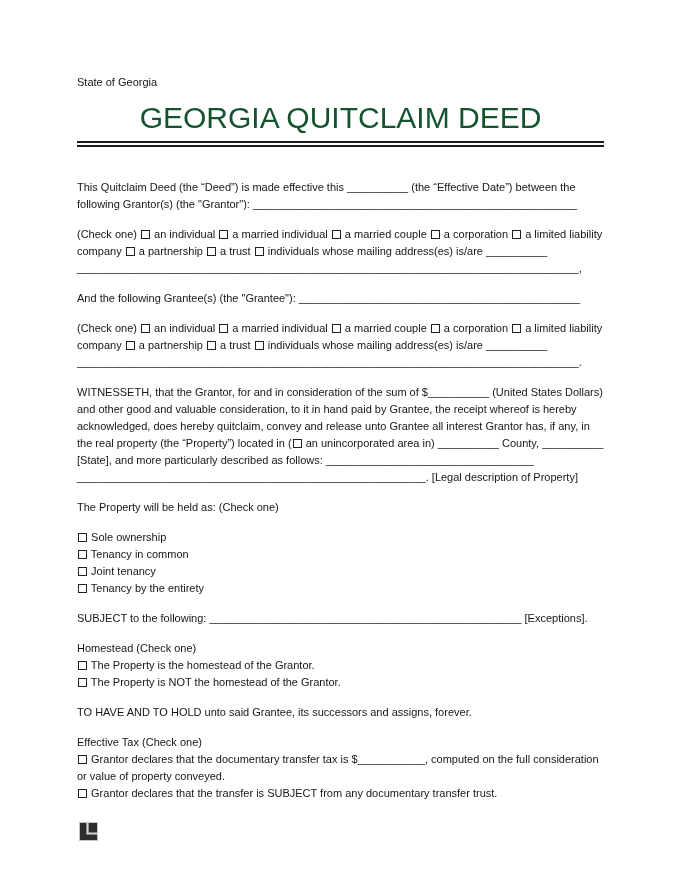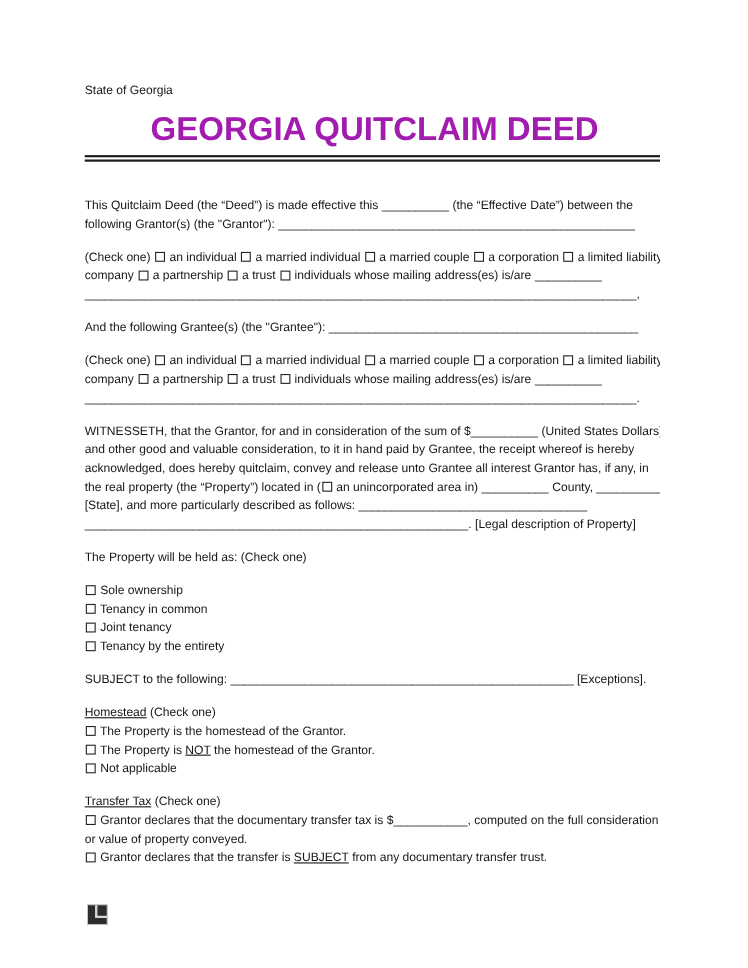--- a/index.html
+++ b/index.html
@@ -1,37 +1,37 @@
 <!DOCTYPE html>
 <html><head>
 <meta charset="utf-8">
 <style>
   html,body{margin:0;padding:0;}
   body{
     width:680px;height:880px;background:#ffffff;
     font-family:"Liberation Sans","DejaVu Sans",sans-serif;
     color:#161616;
   }
-  .page{position:relative;width:600px;height:880px;overflow:hidden;background:#ffffff;}
+  .page{position:relative;width:600px;height:880px;overflow:hidden;background:#ffffff;padding-left:12px;}
   .content{position:absolute;left:77px;top:0;width:527px;}
   .state-label{margin-top:76px;font-size:11px;line-height:13px;}
   .doc-title{
-    margin:12px 0 0;font-size:30px;line-height:34px;font-weight:bold;
-    text-align:center;color:#a21caf;letter-spacing:0px;
+    margin:12px 0 0;font-size:30px;line-height:34px;font-weight:normal;
+    text-align:center;color:#14532d;letter-spacing:0px;
   }
   .title-rule{margin-top:6px;height:2px;border-top:2px solid #1c1c1c;border-bottom:2px solid #1c1c1c;}
   .body-blocks{margin-top:32px;font-size:11px;line-height:17px;}
   .block{margin:0 0 13px;}
   .block.tight{margin:0;}
   .list-item{line-height:17px;}
   .cb{
     display:inline-block;width:7px;height:7px;border:1px solid #222222;
     vertical-align:-1px;margin:0 1px;background:#ffffff;
   }
-  .ul{text-decoration:underline;}
+  .ul{}
   .blank{white-space:nowrap;}
   .logo{position:absolute;left:79px;top:822px;width:20px;height:20px;}
 </style>
 </head>
 <body>
 
 <div class="page">
   <div class="content">
     <div class="state-label">State of Georgia</div>
     <h1 class="doc-title">GEORGIA QUITCLAIM DEED</h1>
@@ -47,23 +47,23 @@
           <div class="list-item"><span class="cb"></span><span class="tx"> Sole ownership</span></div>
           <div class="list-item"><span class="cb"></span><span class="tx"> Tenancy in common</span></div>
           <div class="list-item"><span class="cb"></span><span class="tx"> Joint tenancy</span></div>
           <div class="list-item"><span class="cb"></span><span class="tx"> Tenancy by the entirety</span></div>
         </div>
         <div class="block para"><span class="tx">SUBJECT to the following: </span><span class="blank">___________________________________________________</span><span class="tx"> [Exceptions].</span></div>
         <div class="block tight"><span class="ul">Homestead</span><span class="tx"> (Check one)</span></div>
         <div class="block list">
           <div class="list-item"><span class="cb"></span><span class="tx"> The Property is the homestead of the Grantor.</span></div>
           <div class="list-item"><span class="cb"></span><span class="tx"> The Property is </span><span class="ul">NOT</span><span class="tx"> the homestead of the Grantor.</span></div>
-          <div class="list-item"><span class="cb"></span><span class="tx"> Not applicable</span></div>
         </div>
-        <div class="block tight"><span class="ul">Transfer Tax</span><span class="tx"> (Check one)</span></div>
+        <div class="block para"><span class="tx">TO HAVE AND TO HOLD unto said Grantee, its successors and assigns, forever.</span></div>
+        <div class="block tight"><span class="ul">Effective Tax</span><span class="tx"> (Check one)</span></div>
         <div class="block list">
           <div class="list-item"><span class="cb"></span><span class="tx"> Grantor declares that the documentary transfer tax is $</span><span class="blank">___________</span><span class="tx">, computed on the full consideration or value of property conveyed.</span></div>
           <div class="list-item"><span class="cb"></span><span class="tx"> Grantor declares that the transfer is </span><span class="ul">SUBJECT</span><span class="tx"> from any documentary transfer trust.</span></div>
         </div>
       </div>
   </div>
 
   <div class="logo">
     <svg width="20" height="20" viewBox="0 0 20 20">
       <rect x="0.5" y="0.5" width="18" height="18" fill="#2d2d2d" stroke="#c4c4c4" stroke-width="1"></rect>

